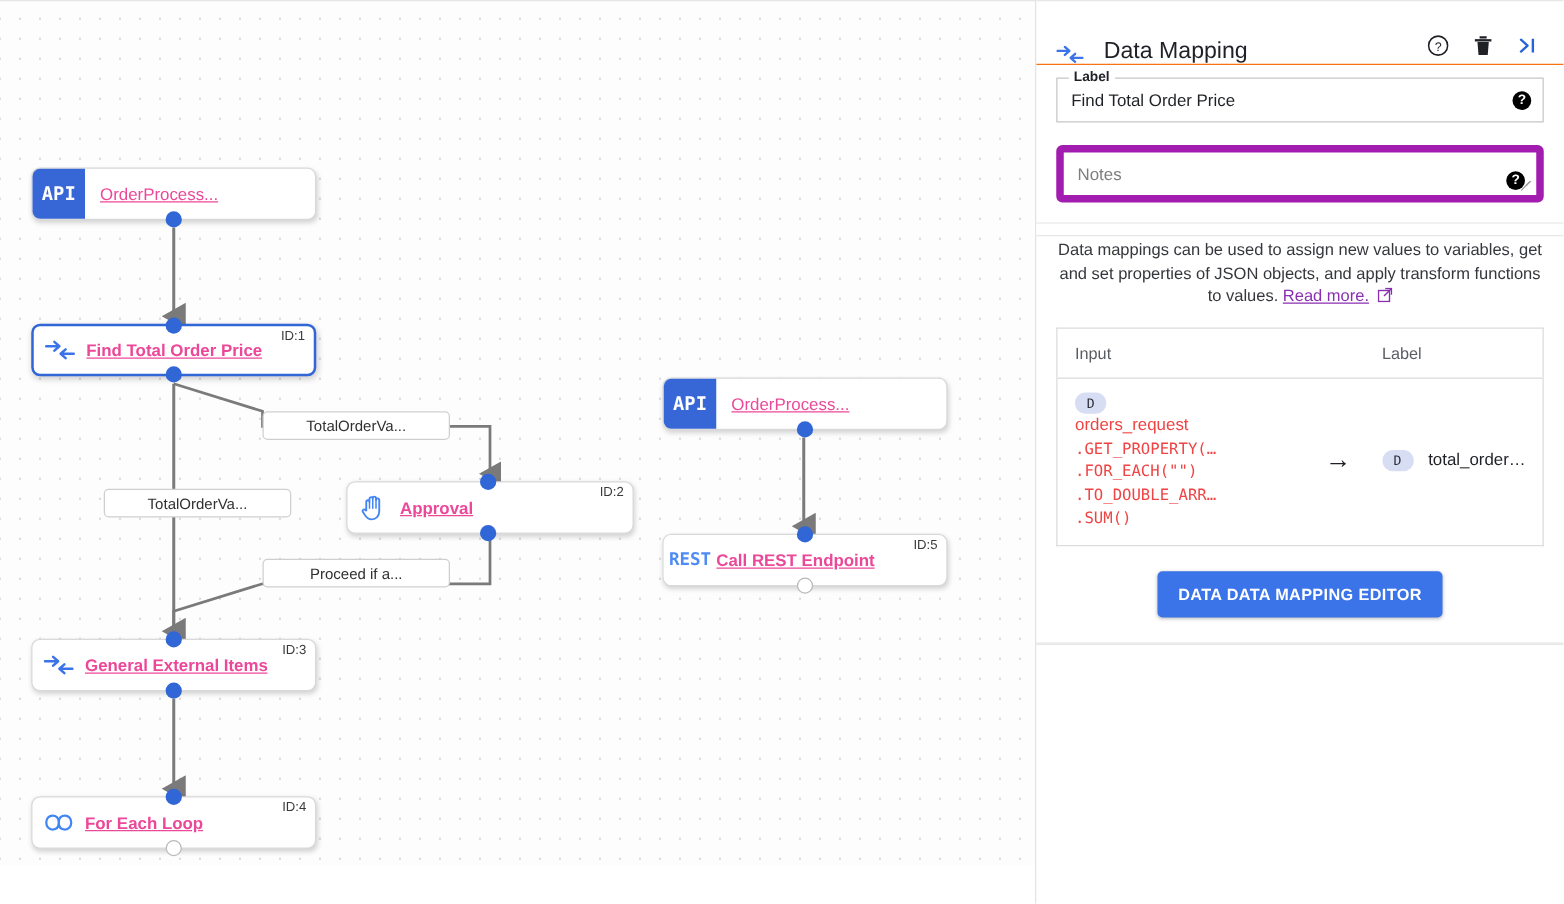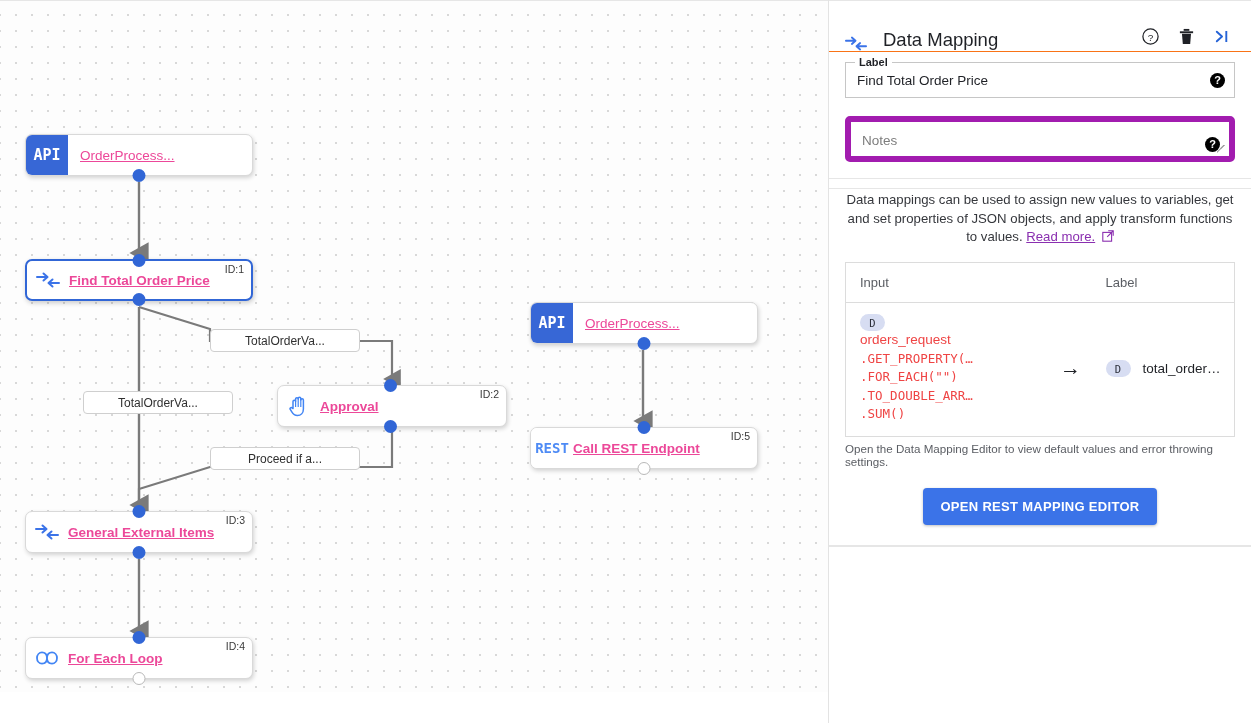--- a/index.html
+++ b/index.html
@@ -394,23 +394,22 @@
               </div>
             </td>
             <td class="arrowcell">→</td>
             <td class="outcell">
               <span class="dbadge">D</span><span class="oname">total_order…</span>
             </td>
           </tr>
         </tbody>
       </table>
 
-      <div class="hint">Open the Data Mapping Editor to view default values and error throwing settings.</div>
-
-      <button class="btn-primary">OPEN REST MAPPING EDITOR</button>
+
+      <button class="btn-primary">DATA DATA MAPPING EDITOR</button>
       <div style="height:20px;"></div>
     </div>
 
     <div class="divider"></div>
 
     <div class="divider"></div>
 
   </div>
 </div>
 

